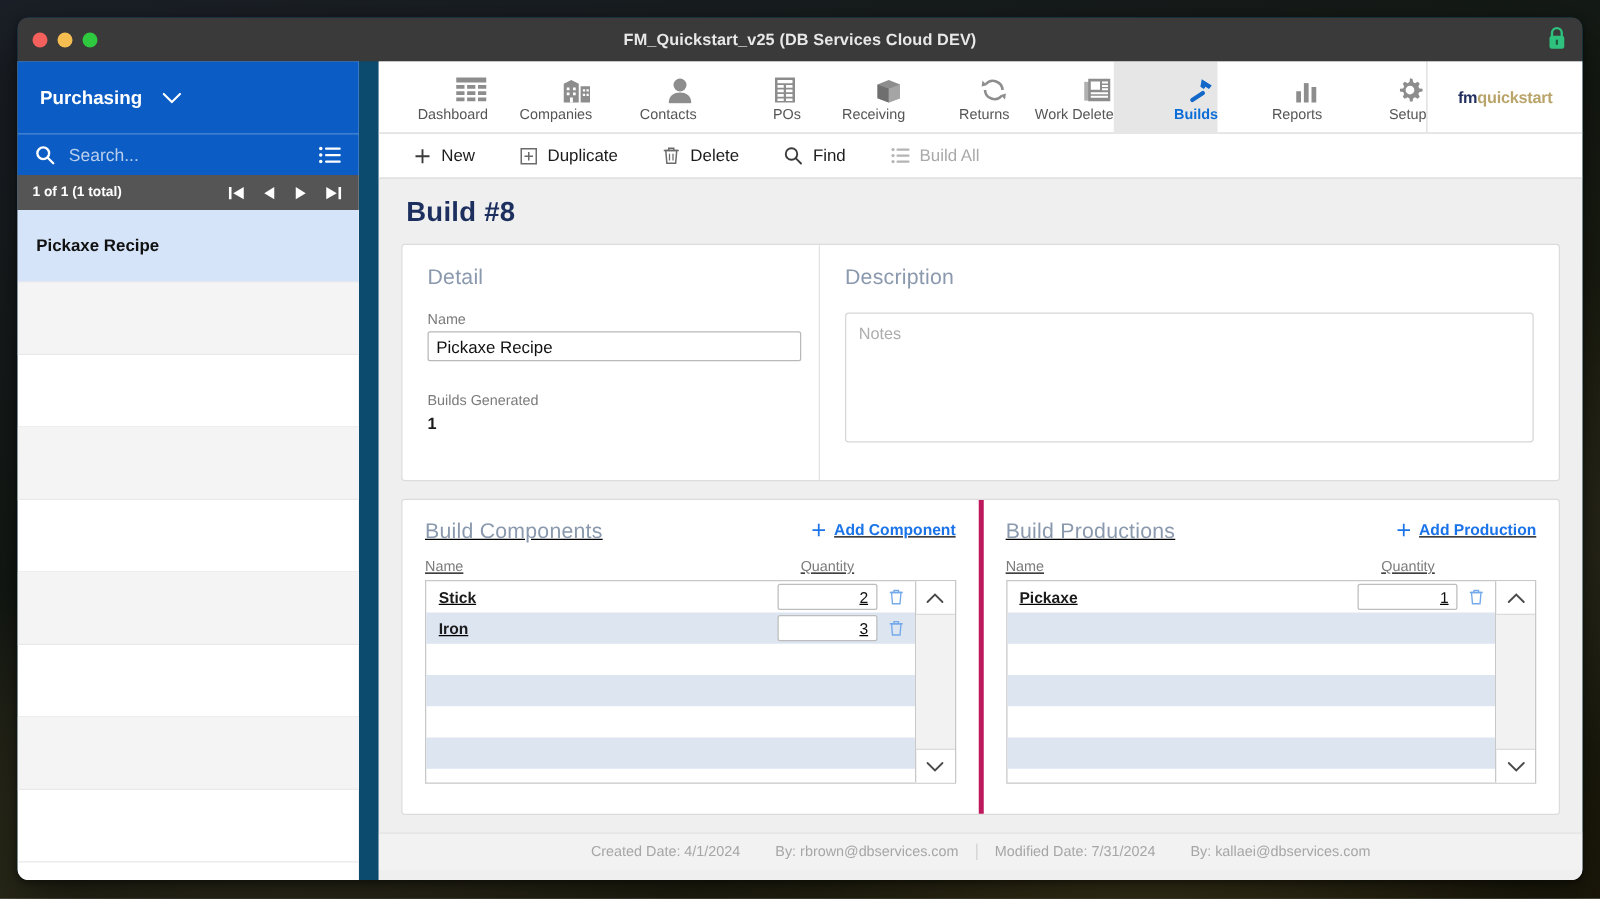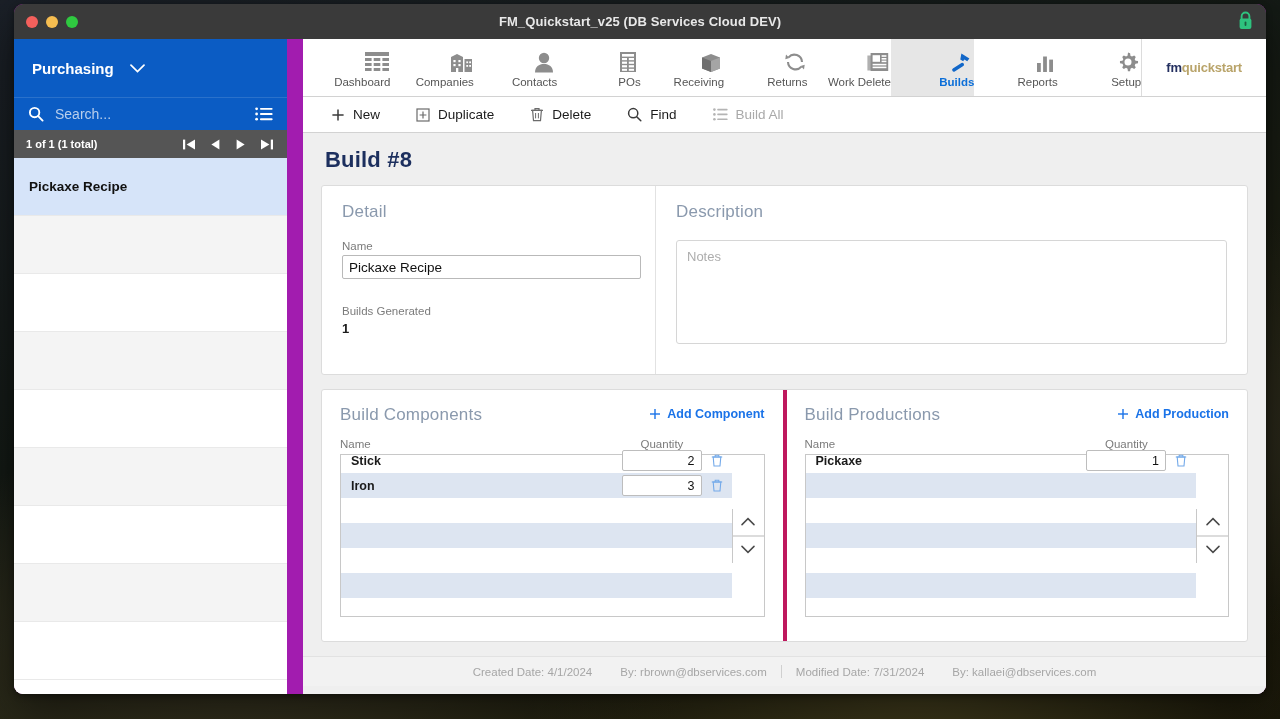--- a/index.html
+++ b/index.html
@@ -11,24 +11,24 @@
     background:
       radial-gradient(ellipse 60% 50% at 18% 92%, #3a3622 0%, rgba(58,54,34,0) 60%),
       radial-gradient(ellipse 50% 40% at 72% 95%, #46401f 0%, rgba(70,64,31,0) 62%),
       radial-gradient(ellipse 40% 45% at 95% 60%, #2c2a1c 0%, rgba(44,42,28,0) 65%),
       linear-gradient(160deg, #1b2028 0%, #141a15 40%, #20200f 72%, #171508 100%);
     display: flex; align-items: flex-start; justify-content: center;
   }
 
   
   .window {
-    position: absolute; left: 14px; top: 4px;
+    position: absolute; left: 14px; top: 14px;
     width: 1252px; height: 690px;
     border-radius: 9px; overflow: hidden;
-    background: #a21caf;
+    background: #0c4a6e;
     box-shadow: 0 18px 48px rgba(0,0,0,.55), 0 2px 6px rgba(0,0,0,.4);
     display: flex; flex-direction: column;
   }
 
   
   .titlebar {
     height: 35px; background: #3a3a3a; flex: 0 0 35px;
     display: flex; align-items: center; position: relative;
   }
   .traffic { display: flex; gap: 8px; padding-left: 12px; }
@@ -150,33 +150,33 @@
   }
   .gen-meta-label { font-size: 11.5px; color: #7b7b7b; }
   .gen-meta-val { font-size: 13px; font-weight: bold; color: #1b1b1b; margin-top: 4px; }
   .notes {
     width: 100%; height: 104px; border: 1px solid #d6d6d6; border-radius: 3px;
     font-size: 13px; font-family: inherit; padding: 8px 10px; resize: none; outline: none;
   }
   .notes::placeholder { color: #adadad; }
 
   
-  .card.portals { display: flex; height: 253px; }
+  .card.portals { display: flex; height: 253px; text-decoration: underline; }
   .portal { flex: 1; padding: 15px 18px 0 18px; min-width: 0; }
   .portal + .portal { border-left: 4px solid #be185d; }
   .portal-head { display: flex; align-items: baseline; justify-content: space-between; }
   .add-link {
     font-size: 12.5px; color: #1a73e8; font-weight: bold;
     display: flex; align-items: center; gap: 6px; cursor: pointer;
   }
   .col-head { display: flex; margin: 13px 0 4px 0; padding-right: 36px; }
   .col-head .c-name { flex: 1; font-size: 11.5px; color: #7b7b7b; }
   .col-head .c-qty { width: 88px; font-size: 11.5px; color: #7b7b7b; }
   .grid {
-    border: 1px solid #c8c8c8; display: flex; height: 163px; background: #fff; align-items: center;
+    border: 1px solid #c8c8c8; display: flex; height: 163px; background: #fff;
   }
   .rows { flex: 1; min-width: 0; }
   .prow {
     height: 25px; display: flex; align-items: center; padding-left: 10px;
   }
   .prow.alt { background: #dde5f1; }
   .prow .p-name { flex: 1; font-size: 12.5px; font-weight: bold; color: #1a1a1a; }
   .qty-box {
     width: 80px; height: 21px; border: 1px solid #bdbdbd; border-radius: 2px;
     background: #fff; font-size: 12.5px; text-align: right; padding-right: 6px;

